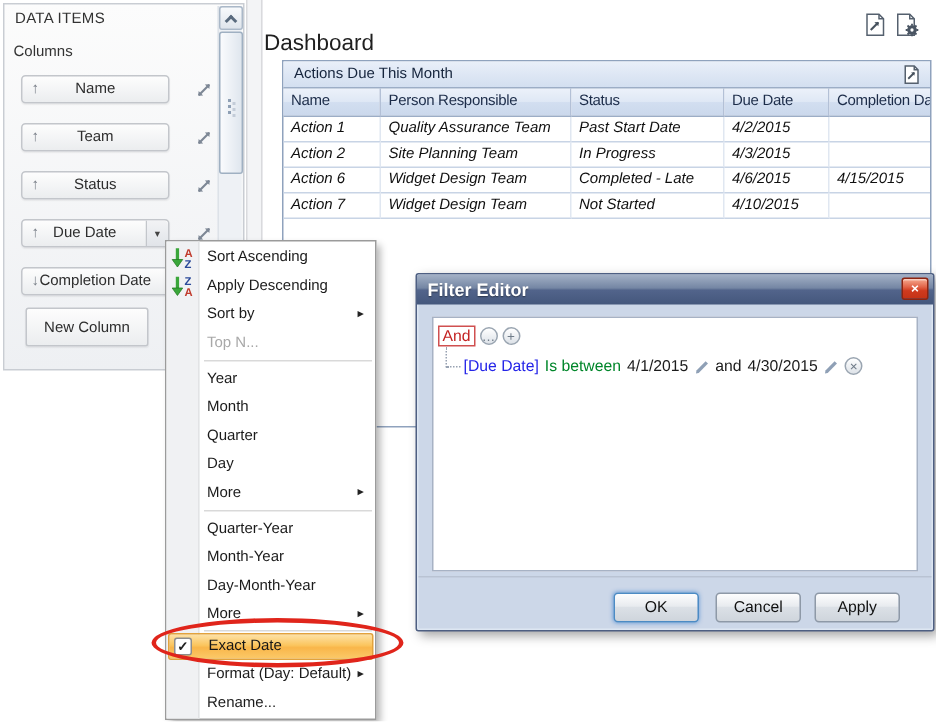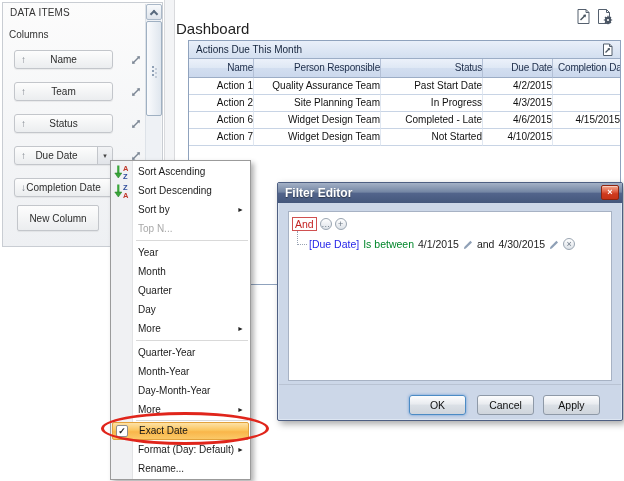--- a/index.html
+++ b/index.html
@@ -38,32 +38,32 @@
   .splitter{position:absolute;left:164px;top:0;width:11px;height:358px;background:#f3f4f6;
          border-left:1px solid #d9dadd;border-right:1px solid #d9dadd;}
 
   
   .dash-title{position:absolute;left:176px;top:20px;width:432px;text-align:left;font-size:15px;color:#1f1f1f;}
   .hicon{position:absolute;width:18px;height:17px;}
   .icn-export{left:575px;top:8px;}
   .icn-settings{left:596px;top:8px;}
 
   
-  .grid{position:absolute;left:188px;top:40px;width:433px;height:245px;background:#fff;border:1px solid #8fa2bd;text-align:right;}
+  .grid{position:absolute;left:188px;top:40px;width:433px;height:245px;background:#fff;border:1px solid #8fa2bd;}
   .g-caption{position:relative;height:18px;background:linear-gradient(#e9eff9,#d3dff0);
          border-bottom:1px solid #9cadc6;display:flex;align-items:center;padding-left:7px;color:#15243c;}
   .g-cap-icon{position:absolute;right:5px;top:2px;width:14px;height:14px;}
   .g-head,.g-row{display:grid;grid-template-columns:65px 127px 102px 70px auto;}
   .g-head{height:19px;}
   .gh{background:linear-gradient(#ecf1fa,#dfe8f5 48%,#d2def0 52%,#cbd8ec);border-right:1px solid #b3c0d6;
       border-bottom:1px solid #9cadc6;padding-left:5px;line-height:18px;color:#1c2c49;overflow:hidden;letter-spacing:-.2px;}
   .gh:last-child{border-right:none;}
   .g-row{height:17px;}
   .gc{border-right:1px solid #e0e7f1;border-bottom:1px solid #c8d4e5;padding-left:5px;line-height:16px;
-      color:#101010;overflow:hidden;}
+      color:#101010;overflow:hidden;font-style:italic;}
   .gc:last-child{border-right:none;}
 
   
   .menu{position:absolute;left:110px;top:160px;width:141px;background:#fff;border:1px solid #9b9b9b;z-index:40;
         box-shadow:3px 3px 5px rgba(0,0,0,.3);padding:1px 0;}
   .gutter{position:absolute;left:0;top:0;bottom:0;width:22px;background:#f0f1f3;border-right:1px solid #e2e3e5;}
   .mi{position:relative;height:19px;line-height:19px;padding-left:27px;color:#1b1b1b;}
   .mi.dis{color:#a8a8a8;}
   .mi .sub{position:absolute;right:6px;top:0;font-size:7px;color:#222;}
   .micon{position:absolute;left:3px;top:2px;width:16px;height:15px;}
@@ -256,21 +256,21 @@
       </svg>
       <span>Sort Ascending</span>
     </div>
     <div class="mi">
       <svg class="micon" viewBox="0 0 16 15">
         <rect x="3.2" y="1.5" width="2.2" height="8" fill="#3aa63a"></rect>
         <path d="M0.8 9 L7.8 9 L4.3 14 Z" fill="#3aa63a" stroke="#1f7a1f" stroke-width="0.5"></path>
         <text x="9" y="7" font-size="7.5" font-weight="bold" fill="#2c4b9a" font-family="Liberation Sans,sans-serif">Z</text>
         <text x="9" y="14.5" font-size="7.5" font-weight="bold" fill="#c0392b" font-family="Liberation Sans,sans-serif">A</text>
       </svg>
-      <span>Sort Descending</span>
+      <span>Apply Descending</span>
     </div>
     <div class="mi">
       <span>Sort by</span>
       <span class="sub">►</span>
     </div>
     <div class="mi dis">
       <span>Top N...</span>
     </div>
 
     <div class="msep"></div>

